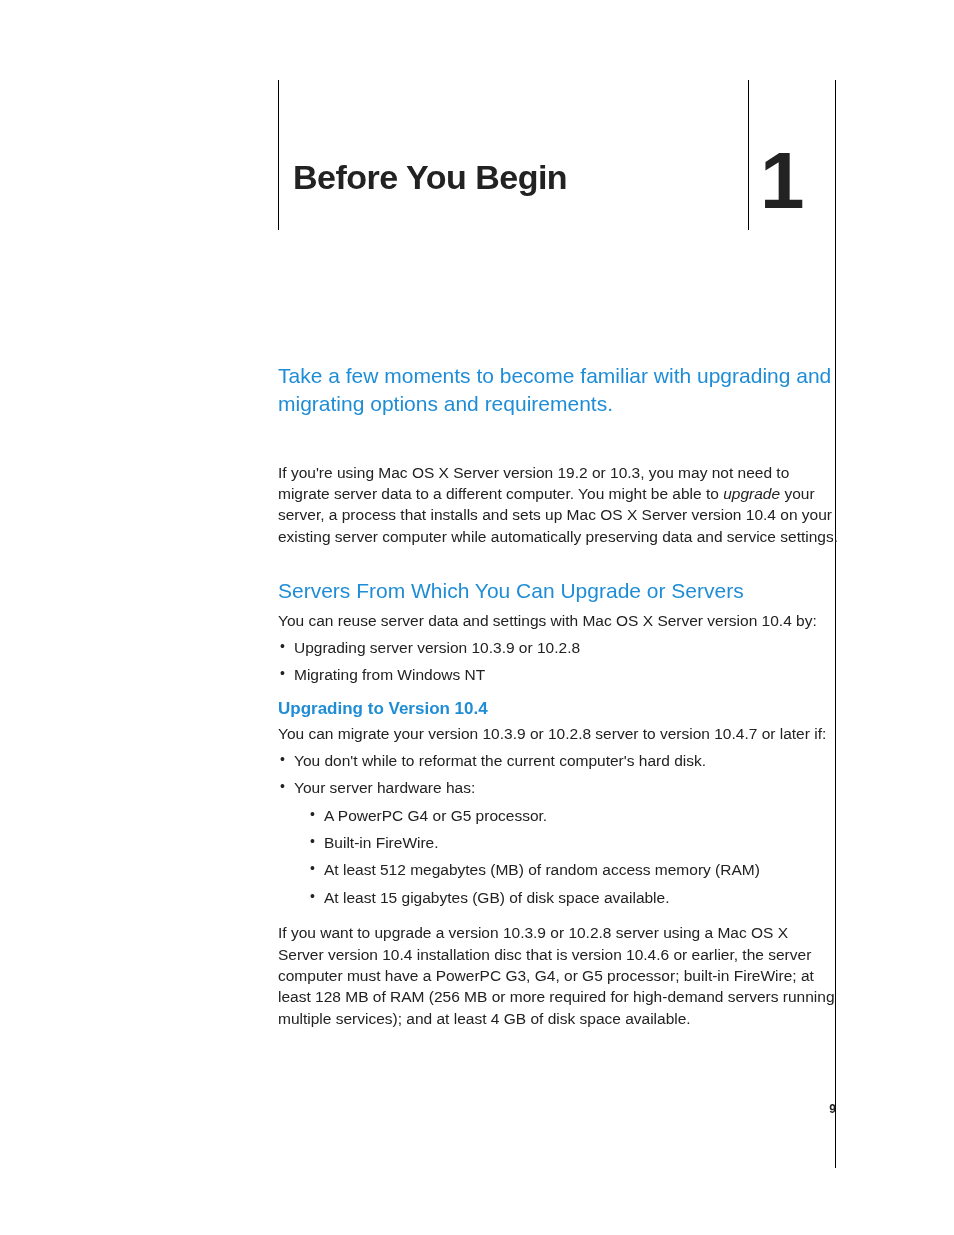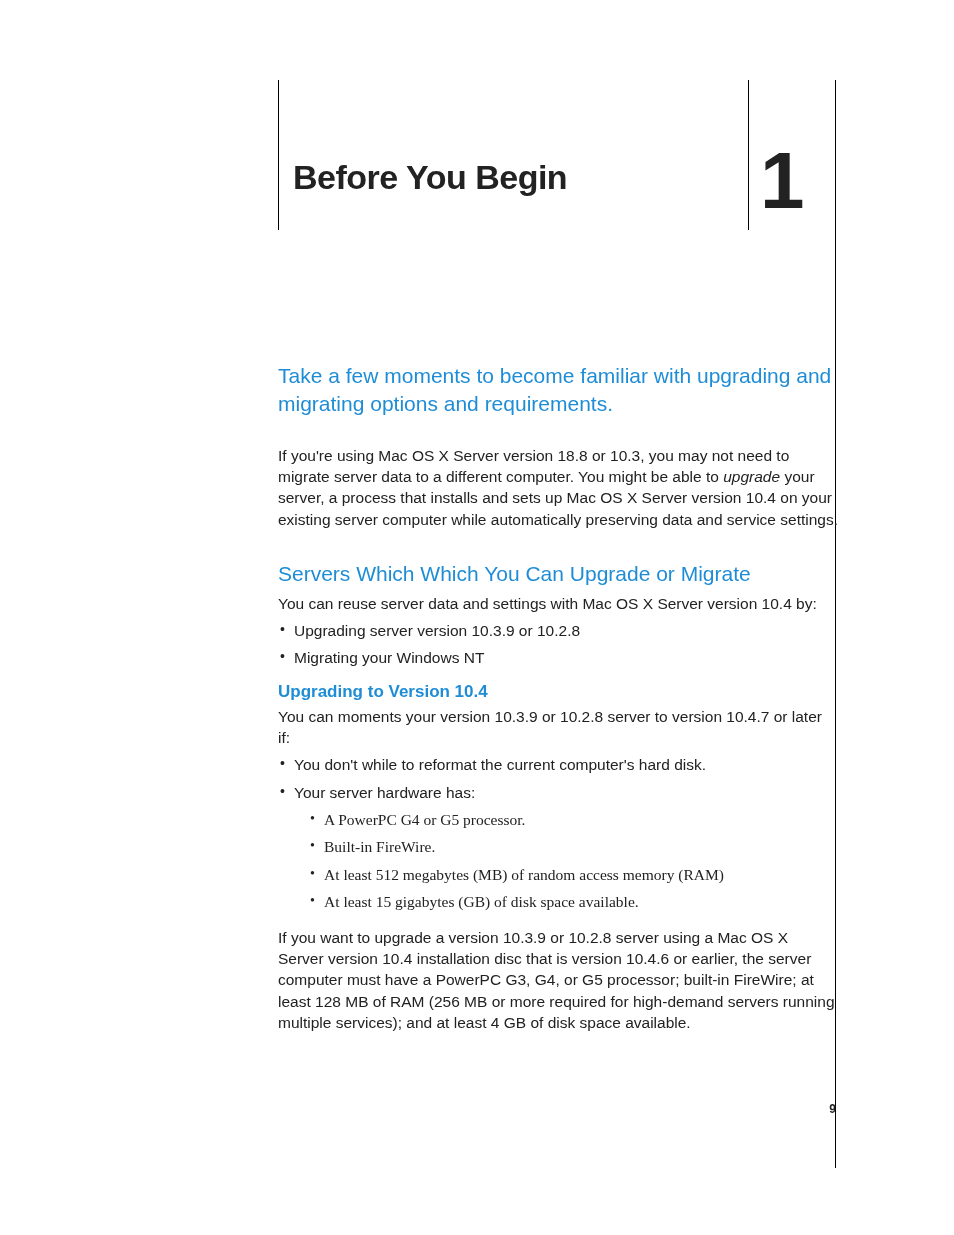--- a/index.html
+++ b/index.html
@@ -48,21 +48,21 @@
     top: 362px;
     width: 560px;
     font-size: 16px;
     line-height: 1.35;
   }
 
   .intro-callout {
     color: #1f8dd6;
     font-size: 21px;
     line-height: 1.35;
-    margin-bottom: 26px;
+    margin-bottom: 43px;
   }
 
   .body-para {
     font-size: 15.5px;
     line-height: 1.38;
     color: #222;
     margin-bottom: 24px;
   }
   .body-para em { }
 
@@ -107,21 +107,20 @@
     font-size: 14px;
     line-height: 1.4;
   }
   ul.bullets.nested {
     margin-top: 6px;
     margin-bottom: 0;
   }
   ul.bullets.nested > li {
     padding-left: 16px;
     margin-left: 14px;
-    font-family: Liberation Serif, serif;
   }
 
   .page-number {
     position: absolute;
     right: 118px;
     top: 1102px;
     font-size: 12px;
     font-weight: 700;
   }
 </style>
@@ -135,32 +134,32 @@
   <div class="rule right-long"></div>
 
   <div class="chapter-title">Before You Begin</div>
   <div class="chapter-number">1</div>
 
   <div class="content">
 
     <div class="intro-callout">Take a few moments to become familiar with upgrading and migrating options and requirements.</div>
 
     <div class="body-para">
-      <span>If you're using Mac OS X Server version 18.8 or 10.3, you may not need to migrate server data to a different computer. You might be able to </span><em>upgrade</em><span> your server, a process that installs and sets up Mac OS X Server version 10.4 on your existing server computer while automatically preserving data and service settings.</span>
+      <span>If you're using Mac OS X Server version 19.2 or 10.3, you may not need to migrate server data to a different computer. You might be able to </span><em>upgrade</em><span> your server, a process that installs and sets up Mac OS X Server version 10.4 on your existing server computer while automatically preserving data and service settings.</span>
     </div>
 
-    <div class="h2">Servers Which Which You Can Upgrade or Migrate</div>
+    <div class="h2">Servers From Which You Can Upgrade or Servers</div>
     <div class="body-line">You can reuse server data and settings with Mac OS X Server version 10.4 by:</div>
     <ul class="bullets">
       <li>Upgrading server version 10.3.9 or 10.2.8</li>
-      <li>Migrating your Windows NT</li>
+      <li>Migrating from Windows NT</li>
     </ul>
 
     <div class="h3">Upgrading to Version 10.4</div>
-    <div class="body-line">You can moments your version 10.3.9 or 10.2.8 server to version 10.4.7 or later if:</div>
+    <div class="body-line">You can migrate your version 10.3.9 or 10.2.8 server to version 10.4.7 or later if:</div>
     <ul class="bullets">
       <li>You don't while to reformat the current computer's hard disk.</li>
       <li>
         <span>Your server hardware has:</span>
         <ul class="bullets nested">
           <li>A PowerPC G4 or G5 processor.</li>
           <li>Built-in FireWire.</li>
           <li>At least 512 megabytes (MB) of random access memory (RAM)</li>
           <li>At least 15 gigabytes (GB) of disk space available.</li>
         </ul>

